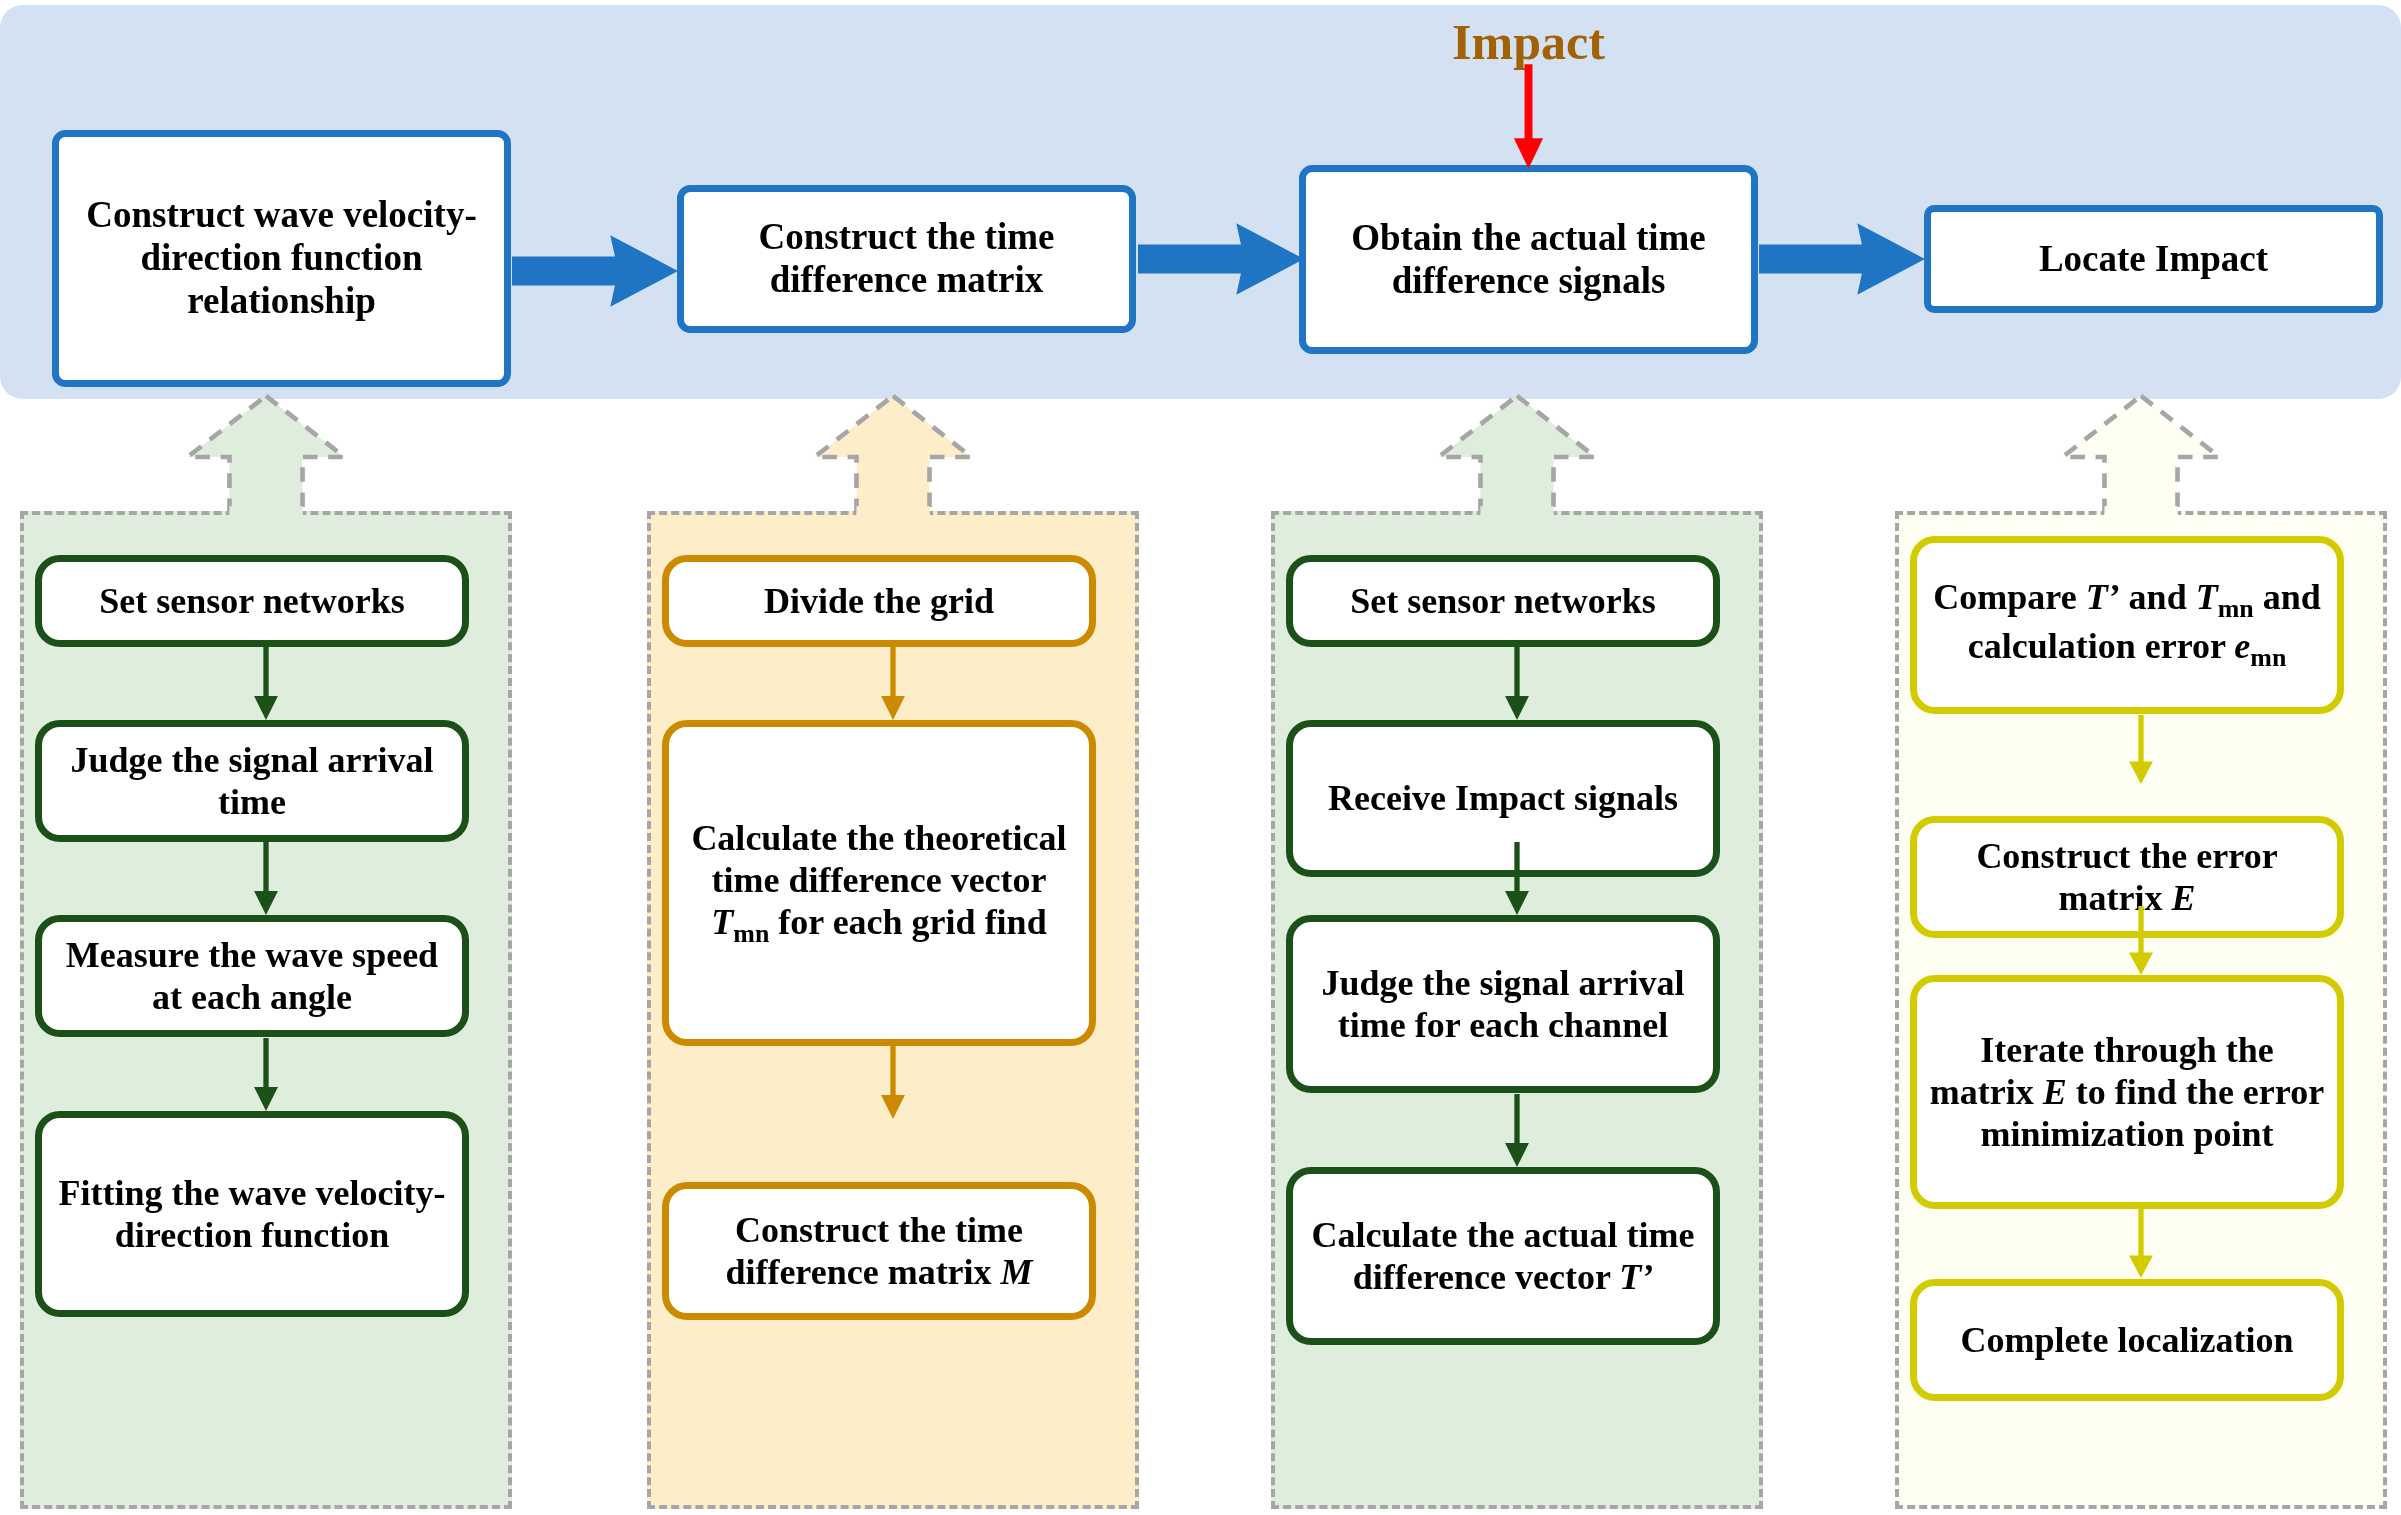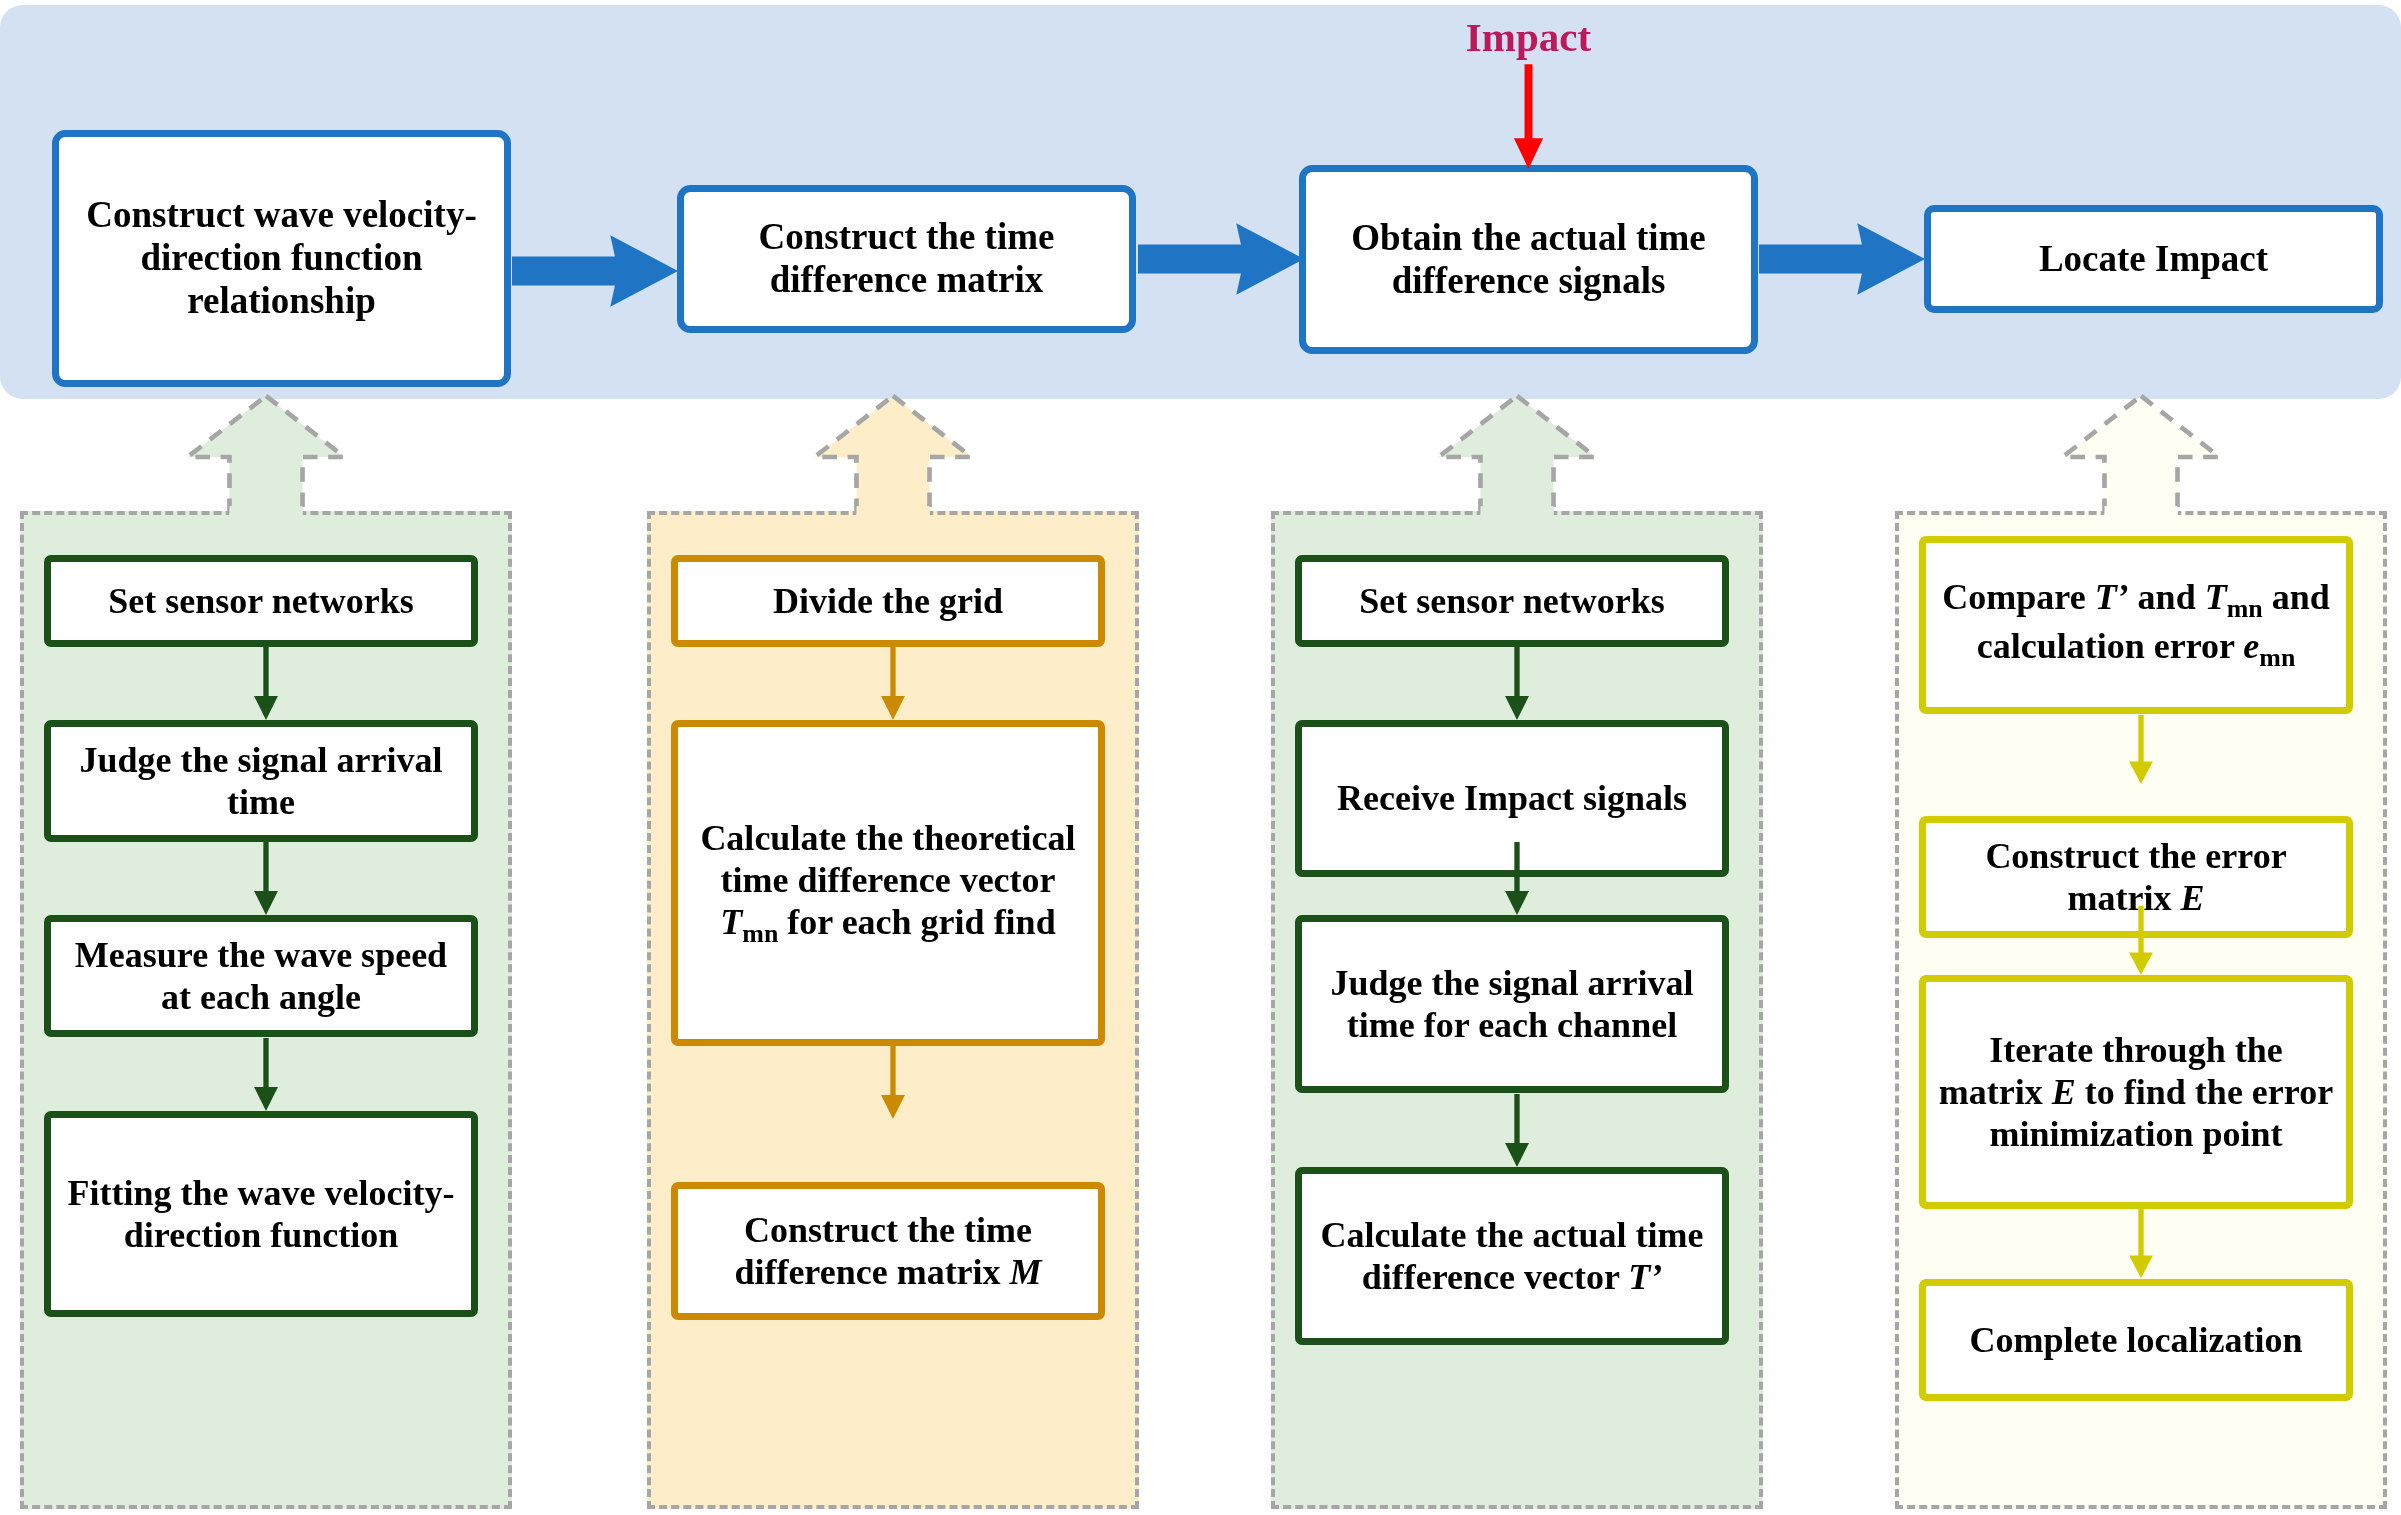--- a/index.html
+++ b/index.html
@@ -24,21 +24,21 @@
   #tb2{left:1299px;top:160px; width:459px;  height:189px; font-size:37px; padding:0 14.6px;}
   #tb3{left:1924px;top:200px; width:459px;  height:108px; font-size:37px; padding:0 14.6px;border-radius:10px;}
 
   
   .barrow{position:absolute;}
   .barrow svg{display:block;}
 
   
   #impact-label{
     position:absolute;left:1409px;top:8px;width:239px;text-align:center;
-    font-size:41px;font-weight:bold;color:#be185d;letter-spacing:0px;
+    font-size:50px;font-weight:bold;color:#a16207;letter-spacing:0px;
   }
   #impact-arrow{position:absolute;left:1502px;top:59px;}
 
   
   .col{position:absolute;top:511px;width:492px;height:998px;}
   #col0{left:20px;}
   #col1{left:647px;}
   #col2{left:1271px;}
   #col3{left:1895px;}
 
@@ -51,22 +51,22 @@
   #col1 .colbg{background:#fdeec9;}
   #col2 .colbg{background:#dfeddc;}
   #col3 .colbg{background:#fefef3;}
 
   
   .uparrow{position:absolute;left:50%;transform:translateX(-50%);top:-118px;width:166px;height:124px;}
   .uparrow svg{display:block;}
 
   
   .node{
-    position:absolute;left:24px;width:434px;box-sizing:border-box;
-    background:#ffffff;border-radius:7px;
+    position:absolute;left:15px;width:434px;box-sizing:border-box;
+    background:#ffffff;border-radius:25px;
     display:flex;align-items:center;justify-content:center;text-align:center;
     font-weight:bold;color:#000;line-height:1.17;font-size:36px;padding:0 10.6px;
   }
   #col0 .node,#col2 .node{border:7.3px solid #1b5018;}
   #col1 .node{border:7.3px solid #cc8a00;}
   #col3 .node{border:7.3px solid #d2cb00;}
 
   
   .conn{position:absolute;left:50%;transform:translateX(-50%);}
   .conn svg{display:block;}

